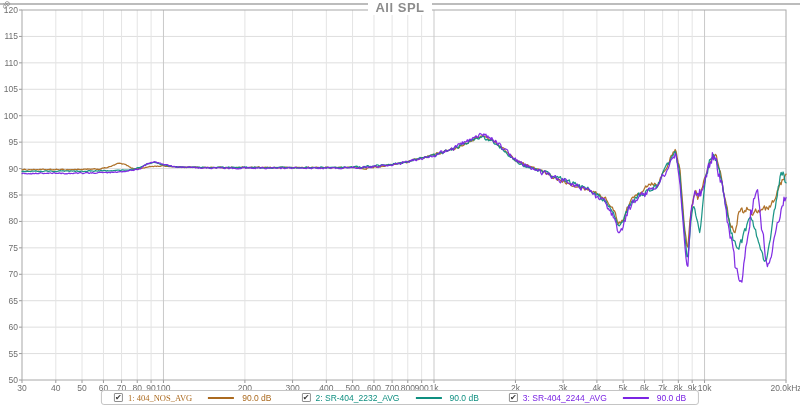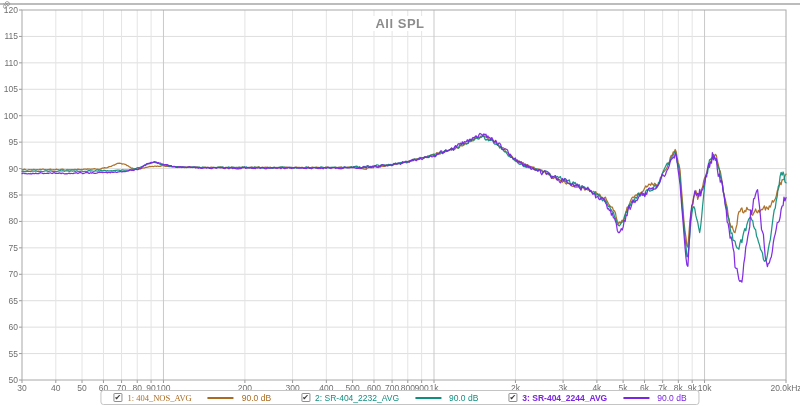--- a/index.html
+++ b/index.html
@@ -2,21 +2,21 @@
 <html><head>
 <meta charset="utf-8">
 <style>
   html,body{margin:0;padding:0;}
   body{
     width:800px;height:406px;position:relative;overflow:hidden;
     background:#ffffff;font-family:"Liberation Sans",sans-serif;
   }
   .topline{position:absolute;top:3px;left:0;width:800px;height:2px;background:#bcbcbc;}
   .chart-title{
-    position:absolute;top:16px;left:0;width:100%;text-align:center;
+    position:absolute;top:0;left:0;width:100%;text-align:center;
     font-size:13px;font-weight:bold;color:#8c8c8c;letter-spacing:.5px;z-index:3;
   }
   .chart-title span{background:#ffffff;padding:0 7px;}
   .db-unit{
     position:absolute;top:1px;left:2px;font-size:7px;color:#8a8a8a;
     transform:rotate(-40deg);z-index:3;
   }
   svg#chart-svg{position:absolute;top:0;left:0;}
   .legend{
     position:absolute;top:390px;left:50%;transform:translateX(-50%);
@@ -180,17 +180,17 @@
     <span class="lvl" style="color: rgb(171, 106, 31);">90.0 dB</span>
   </div>
   <div class="legend-item">
     <span class="cb">✔</span>
     <span class="lbl" style="color: rgb(15, 143, 128); text-align: right;">2: SR-404_2232_AVG</span>
     <span class="swatch" style="background: rgb(15, 143, 128);"></span>
     <span class="lvl" style="color: rgb(15, 143, 128);">90.0 dB</span>
   </div>
   <div class="legend-item">
     <span class="cb">✔</span>
-    <span class="lbl" style="color: rgb(123, 36, 227); font-weight: bold;">3: SR-404_2244_AVG</span>
+    <span class="lbl" style="color: rgb(123, 36, 227);">3: SR-404_2244_AVG</span>
     <span class="swatch" style="background: rgb(123, 36, 227);"></span>
     <span class="lvl" style="color: rgb(123, 36, 227);">90.0 dB</span>
   </div>
 </div>
 
 </body></html>

